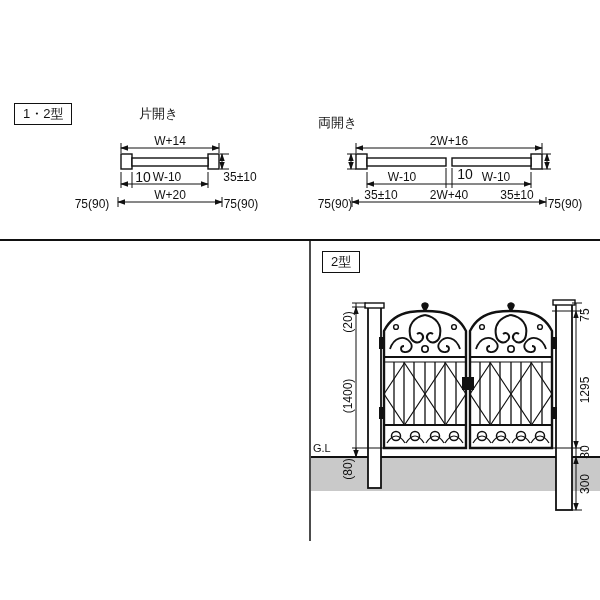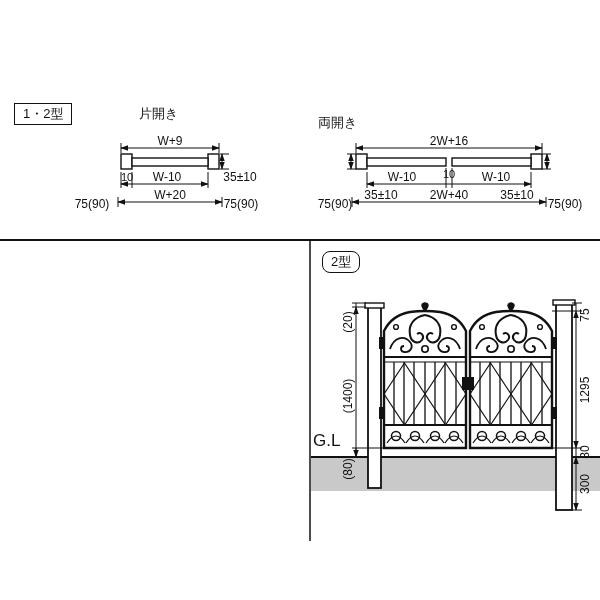--- a/index.html
+++ b/index.html
@@ -3,21 +3,21 @@
 <meta charset="utf-8">
 <style>
   * { margin:0; padding:0; box-sizing:border-box; }
   html,body { background:#fff; }
   body { font-family:"Liberation Sans","DejaVu Sans",sans-serif; color:#111; }
   .canvas { position:relative; width:600px; height:600px; background:#fff; overflow:hidden;text-align:right; }
   .canvas svg { position:absolute; left:0; top:0; }
   .lbl { position:absolute; white-space:nowrap; font-size:12px; color:#111; line-height:1; }
   .c { transform:translate(-50%,-50%); }
   .v { transform:translate(-50%,-50%) rotate(-90deg); }
-  .s11 { font-size:11px; }
+  .s11 { font-size:14px;margin-left:16px; }
   .s13 { font-size:13px; }
   .box { position:absolute; border:1.6px solid #111; background:#fff; padding:2px 8px; font-size:13px; line-height:1.2; white-space:nowrap; }
 </style>
 </head>
 <body>
 
 <div class="canvas">
 
   <svg width="600" height="600" viewBox="0 0 600 600">
     <defs>
@@ -134,28 +134,28 @@
         <line x1="576" y1="311" x2="576" y2="448" marker-start="url(#arr)" marker-end="url(#arr)"></line>
         <line x1="576" y1="448" x2="576" y2="457"></line>
         <line x1="576" y1="457" x2="576" y2="510" marker-start="url(#arr)" marker-end="url(#arr)"></line>
       </g>
     </g>
   </svg>
 
   <div class="box" style="left:14px; top:103px;">
     <span>1・2型</span>
   </div>
-  <div class="box" style="left:322px; top:251px;border-radius:8px;">
+  <div class="box" style="left:322px; top:251px;">
     <span>2型</span>
   </div>
 
   <span class="lbl s13" style="left:103px; top:107px;margin-left:36px;">片開き</span>
   <span class="lbl s13" style="left:318px; top:117px;font-family:Liberation Mono, monospace;">両開き</span>
 
-  <span class="lbl c" style="left:170px; top:141px;">W+9</span>
+  <span class="lbl c" style="left:170px; top:141px;">W+14</span>
   <span class="lbl c s11" style="left:127px; top:177px;">10</span>
   <span class="lbl c" style="left:167px; top:177px;">W-10</span>
   <span class="lbl c" style="left:240px; top:177px;">35±10</span>
   <span class="lbl c" style="left:170px; top:195px;">W+20</span>
   <span class="lbl c" style="left:92px; top:204px;">75(90)</span>
   <span class="lbl c" style="left:241px; top:204px;">75(90)</span>
 
   <span class="lbl c" style="left:449px; top:141px;">2W+16</span>
   <span class="lbl c" style="left:402px; top:177px;">W-10</span>
   <span class="lbl c s11" style="left:449px; top:174px;">10</span>
@@ -166,15 +166,15 @@
   <span class="lbl c" style="left:335px; top:204px;">75(90)</span>
   <span class="lbl c" style="left:565px; top:204px;">75(90)</span>
 
   <span class="lbl v" style="left:348px; top:322px;">(20)</span>
   <span class="lbl v" style="left:585px; top:315px;">75</span>
   <span class="lbl v" style="left:348px; top:396px;">(1400)</span>
   <span class="lbl v" style="left:585px; top:390px;">1295</span>
   <span class="lbl v" style="left:348px; top:469px;">(80)</span>
   <span class="lbl v" style="left:585px; top:452px;">80</span>
   <span class="lbl v" style="left:585px; top:484px;">300</span>
-  <span class="lbl" style="left:313px; top:432px; font-size:17px;">G.L</span>
+  <span class="lbl" style="left:313px; top:443px; font-size:11px;">G.L</span>
 
 </div>
 
 </body></html>

